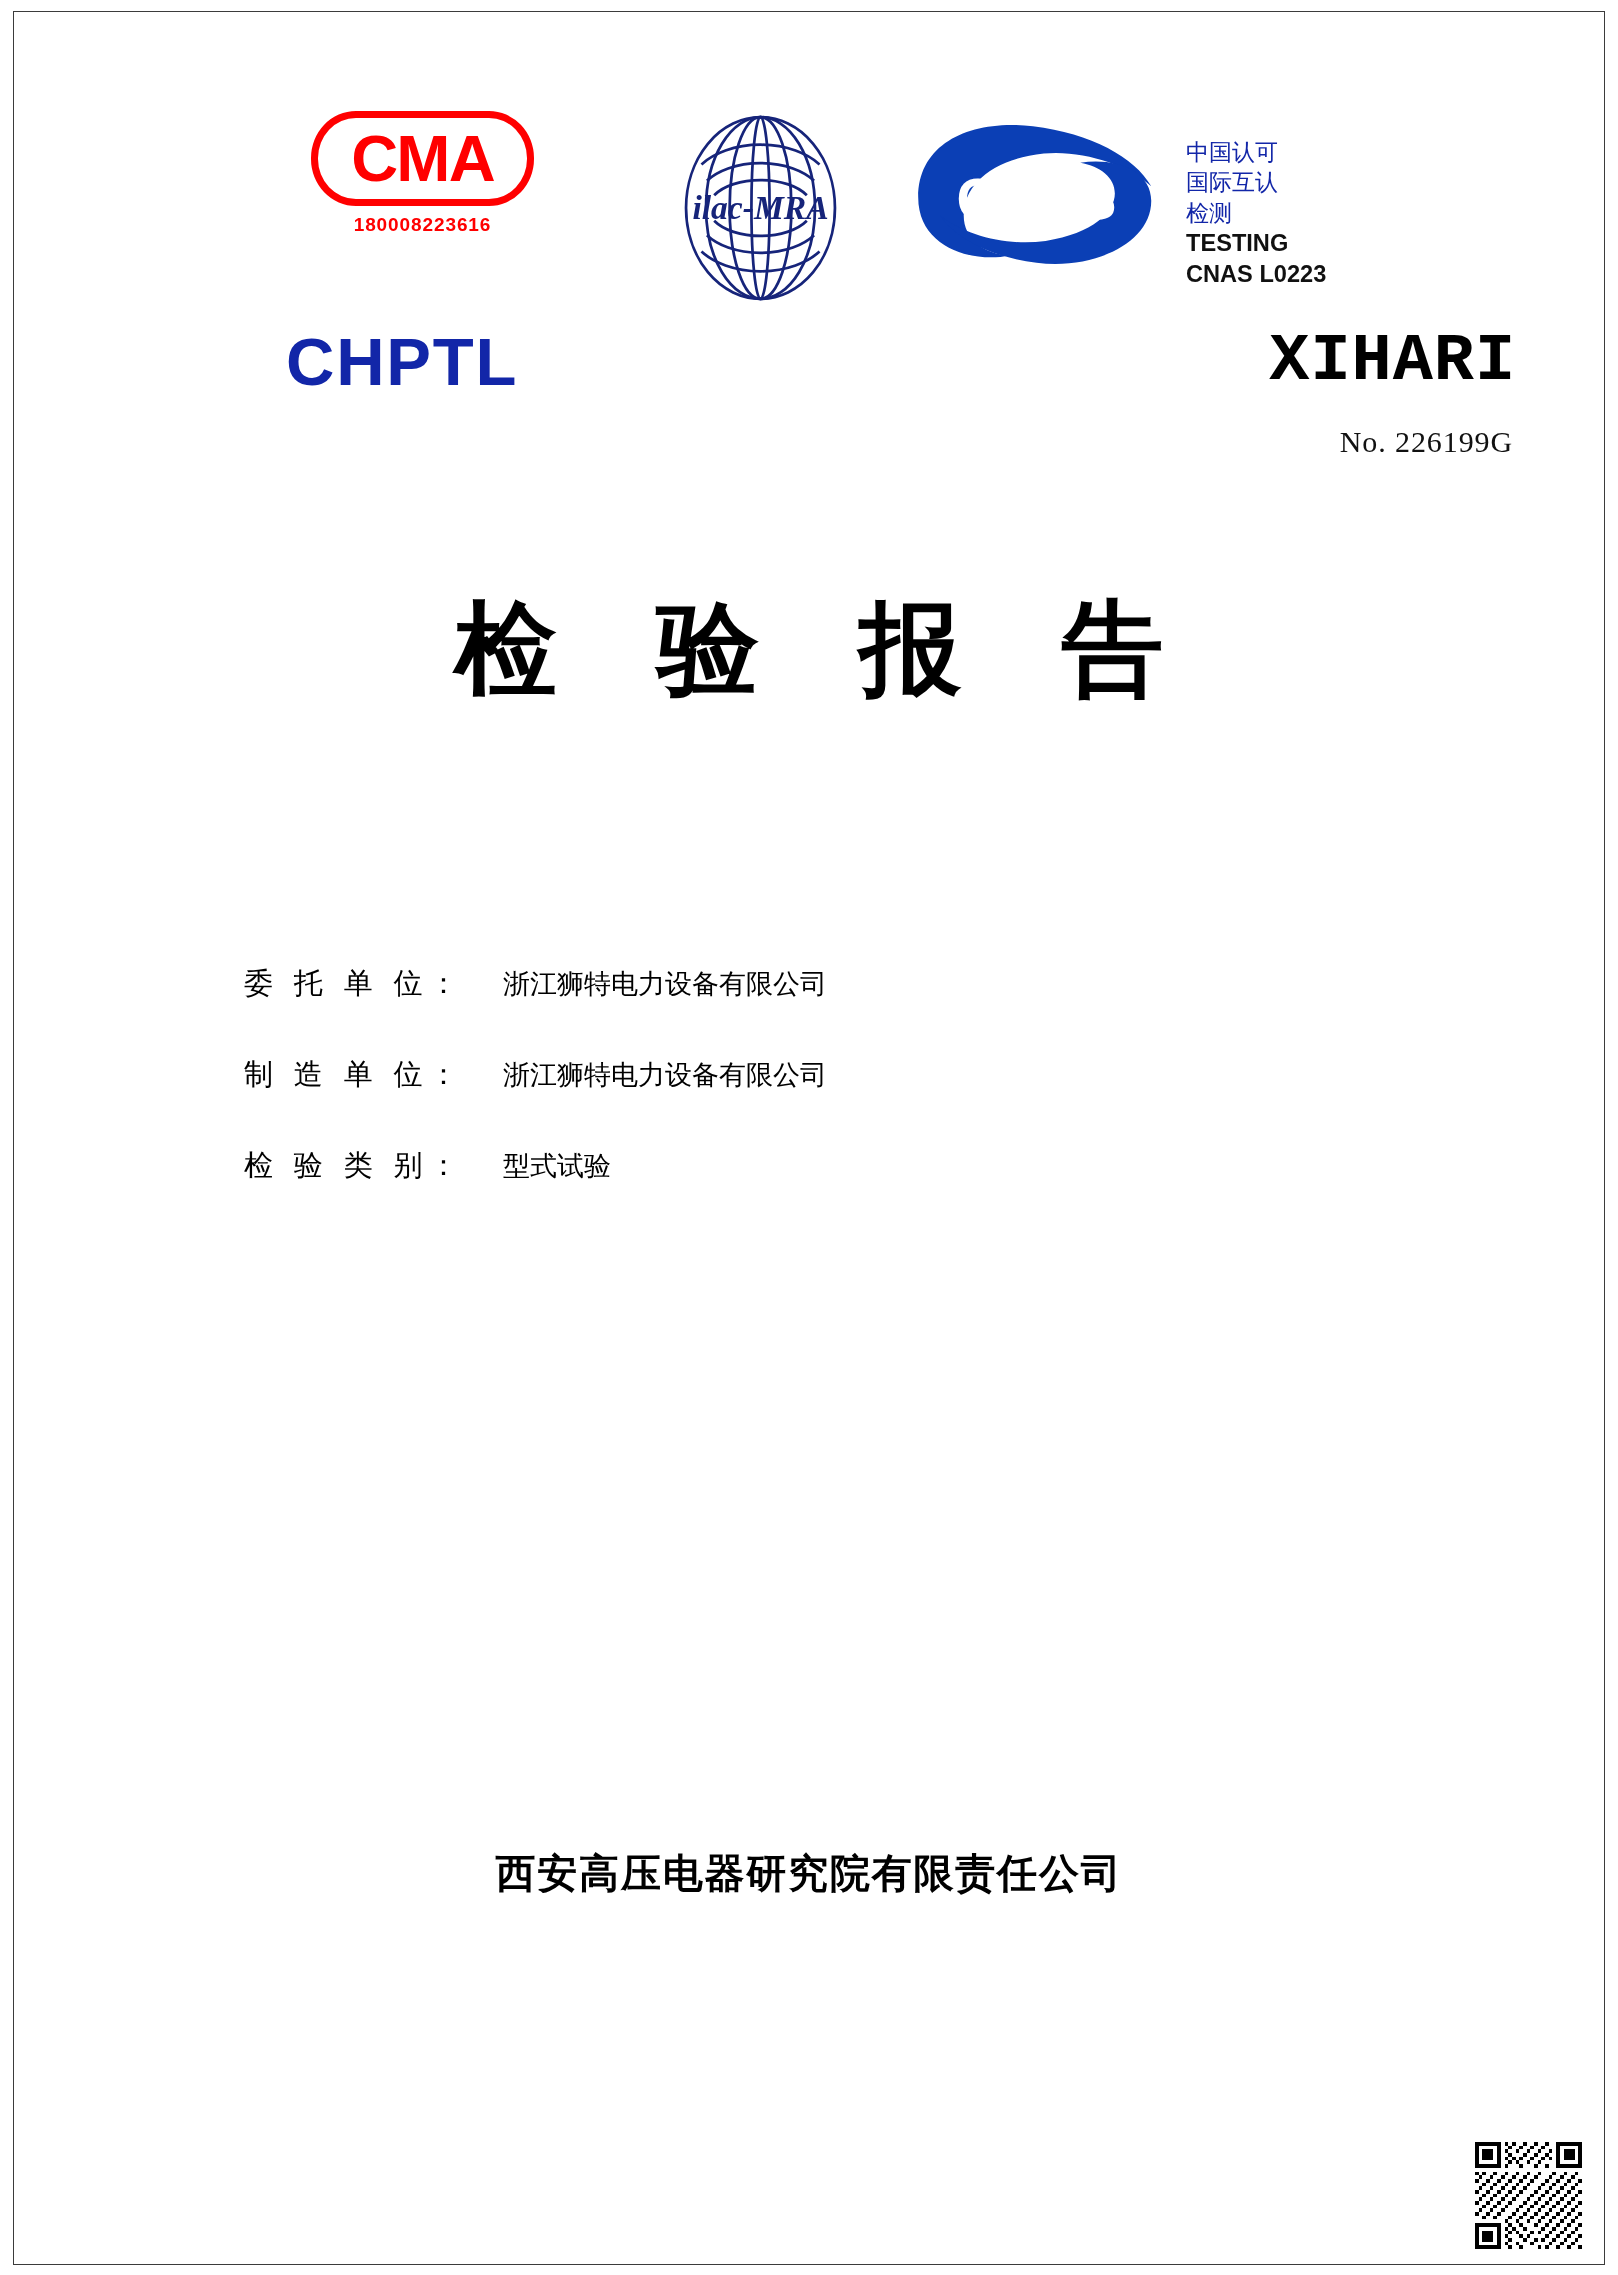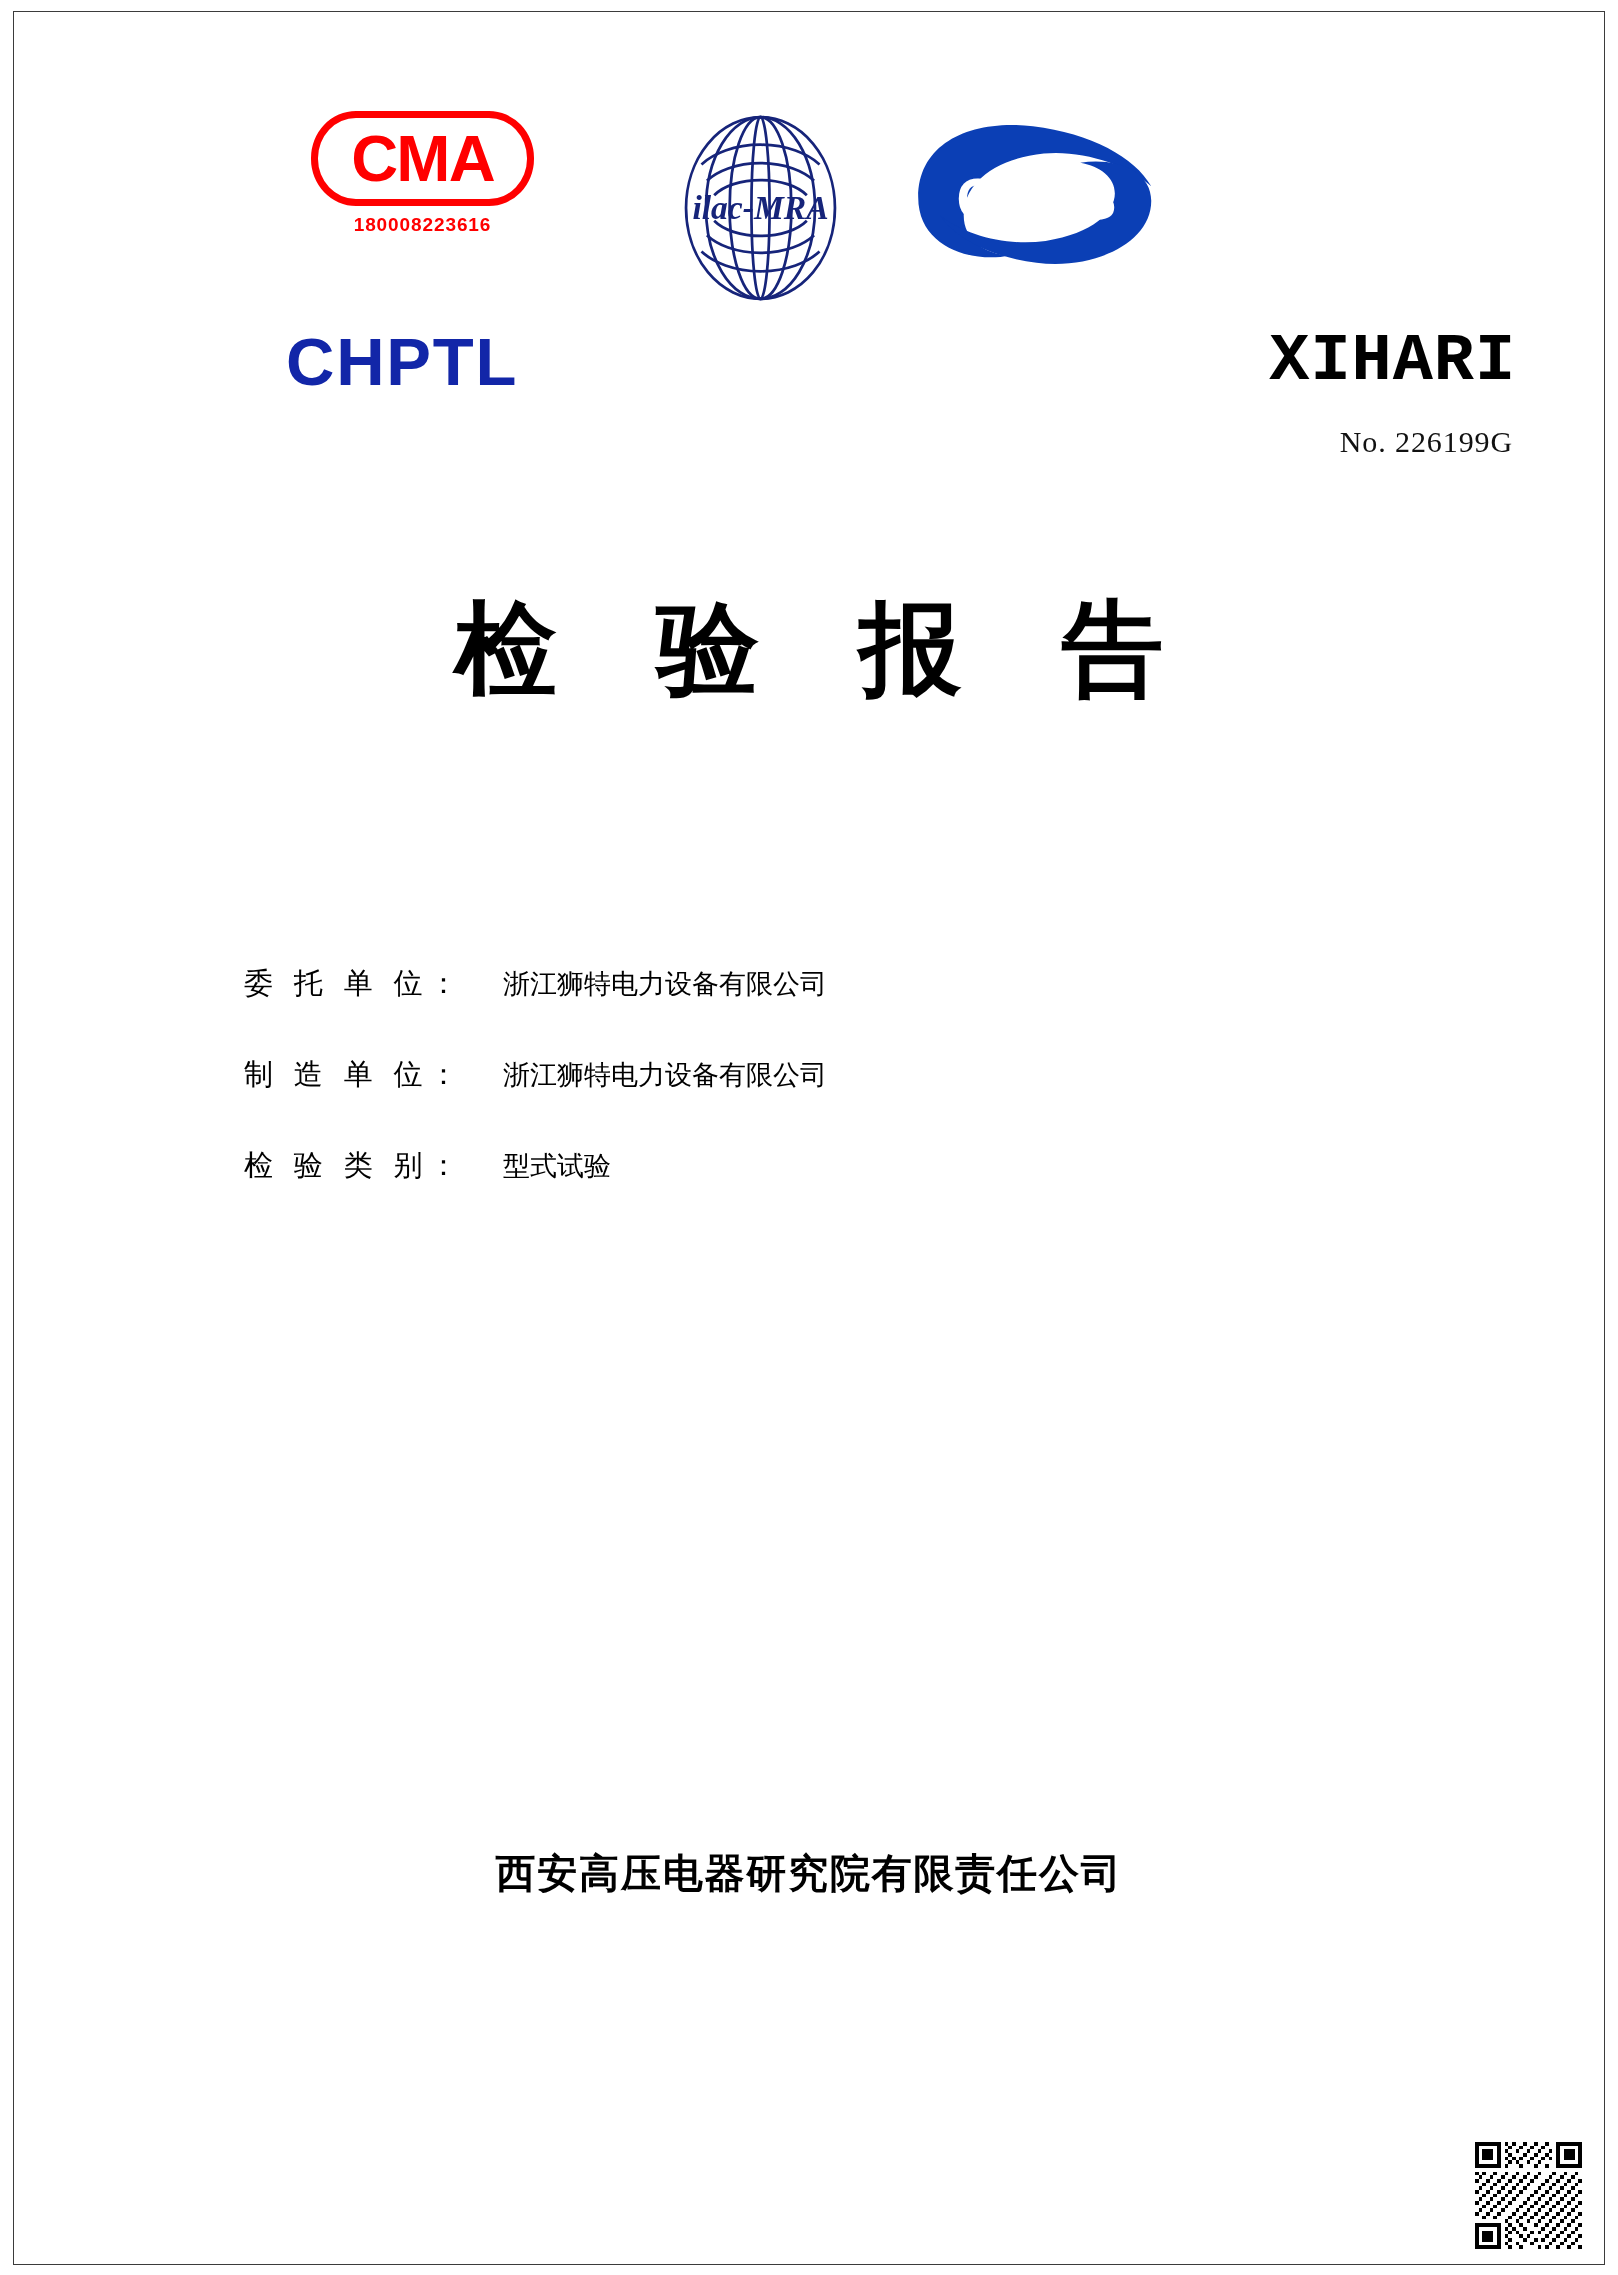--- a/index.html
+++ b/index.html
@@ -265,20 +265,27 @@
     </div>
 
     <div class="cnas-wrap">
       <svg class="cnas-svg" width="264" height="155" viewBox="0 0 290 170">
         <path d="M20 88 C20 28 78 2 146 10 C210 18 258 44 276 76 C250 52 200 36 158 40 C102 46 70 74 70 108 C70 134 92 150 120 152 C84 160 20 146 20 88 Z" fill="#0b3fb5"></path>
         <path d="M276 92 C276 140 210 168 150 160 C100 154 60 132 44 108 C72 130 118 142 160 136 C212 128 236 104 236 84 C236 66 220 54 198 50 C236 44 276 58 276 92 Z" fill="#0b3fb5"></path>
         <text x="150" y="112" text-anchor="middle" font-family="Liberation Sans, sans-serif" font-size="62" font-weight="bold" fill="#ffffff">CNAS</text>
       </svg>
     </div>
 
+    <div class="cnas-text">
+      <div class="cn">中国认可</div>
+      <div class="cn">国际互认</div>
+      <div class="cn">检测</div>
+      <div class="en">TESTING</div>
+      <div class="en">CNAS L0223</div>
+    </div>
 
   </div>
 
   <div class="chptl">CHPTL</div>
   <div class="xihari">XIHARI</div>
   <div class="report-no">No. 226199G</div>
 
   <div class="doc-title">检 验 报 告</div>
 
   <div class="fields">

